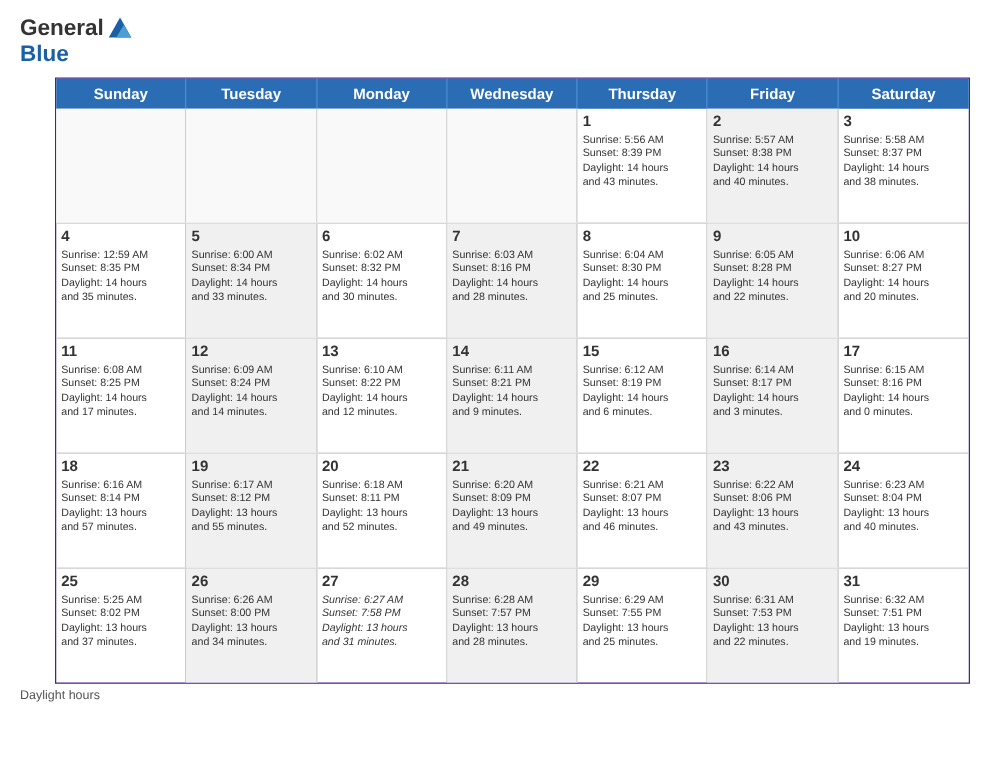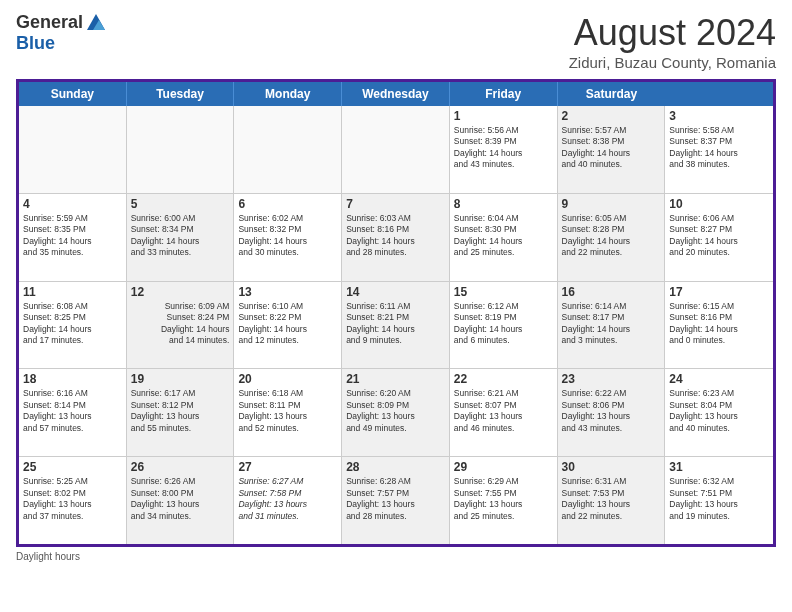--- a/index.html
+++ b/index.html
@@ -48,21 +48,22 @@
       font-weight: normal;
     }
     .location {
       font-size: 15px;
       color: #555;
     }
     .calendar {
       flex: 1;
       display: flex;
       flex-direction: column;
-      border: 3px solid #4c1d95;
+      border: 1px solid #4c1d95;
+      margin-left: 28px;
     }
     .cal-header {
       display: grid;
       grid-template-columns: repeat(7, 1fr);
       background: #2a6db5;
     }
     .cal-header-cell {
       color: #fff;
       font-size: 12px;
       font-weight: bold;
@@ -122,32 +123,29 @@
         <div style="display:flex;align-items:center;">
           <span class="logo-text logo-general">General</span>
           <svg class="logo-icon" viewBox="0 0 22 22">
             <polygon points="11,2 20,18 2,18" fill="#1a5fa8"></polygon>
             <polygon points="14,8 20,18 8,18" fill="#4a9fd5"></polygon>
           </svg>
         </div>
         <div class="logo-text logo-blue">Blue</div>
       </div>
     </div>
-    <div class="title-block">
-      <div class="month-year">August 2024</div>
-      <div class="location">Ziduri, Buzau County, Romania</div>
-    </div>
   </div>
 
   <div class="calendar">
     <div class="cal-header">
     <div class="cal-header-cell">Sunday</div>
         <div class="cal-header-cell">Tuesday</div>
         <div class="cal-header-cell">Monday</div>
         <div class="cal-header-cell">Wednesday</div>
+        <div class="cal-header-cell">Thursday</div>
         <div class="cal-header-cell">Friday</div>
         <div class="cal-header-cell">Saturday</div>
       </div>
     <div class="cal-body">
     <div class="cal-row">
           <div class="cal-cell empty"></div>
           <div class="cal-cell empty"></div>
           <div class="cal-cell empty"></div>
           <div class="cal-cell empty"></div>
           <div class="cal-cell">
@@ -168,21 +166,21 @@
             <div class="day-num">3</div>
             <div class="cell-info" style="white-space: pre-line;">Sunrise: 5:58 AM
 Sunset: 8:37 PM
 Daylight: 14 hours
 and 38 minutes.</div>
           </div>
         </div>
         <div class="cal-row">
           <div class="cal-cell">
             <div class="day-num">4</div>
-            <div class="cell-info" style="white-space: pre-line;">Sunrise: 5:59 AM
+            <div class="cell-info" style="white-space: pre-line;">Sunrise: 12:59 AM
 Sunset: 8:35 PM
 Daylight: 14 hours
 and 35 minutes.</div>
           </div>
           <div class="cal-cell shaded">
             <div class="day-num">5</div>
             <div class="cell-info" style="white-space: pre-line;">Sunrise: 6:00 AM
 Sunset: 8:34 PM
 Daylight: 14 hours
 and 33 minutes.</div>
@@ -226,21 +224,21 @@
         <div class="cal-row">
           <div class="cal-cell">
             <div class="day-num">11</div>
             <div class="cell-info" style="white-space: pre-line;">Sunrise: 6:08 AM
 Sunset: 8:25 PM
 Daylight: 14 hours
 and 17 minutes.</div>
           </div>
           <div class="cal-cell shaded">
             <div class="day-num">12</div>
-            <div class="cell-info" style="white-space: pre-line; text-align: right;">Sunrise: 6:09 AM
+            <div class="cell-info" style="white-space: pre-line;">Sunrise: 6:09 AM
 Sunset: 8:24 PM
 Daylight: 14 hours
 and 14 minutes.</div>
           </div>
           <div class="cal-cell">
             <div class="day-num">13</div>
             <div class="cell-info" style="white-space: pre-line;">Sunrise: 6:10 AM
 Sunset: 8:22 PM
 Daylight: 14 hours
 and 12 minutes.</div>

